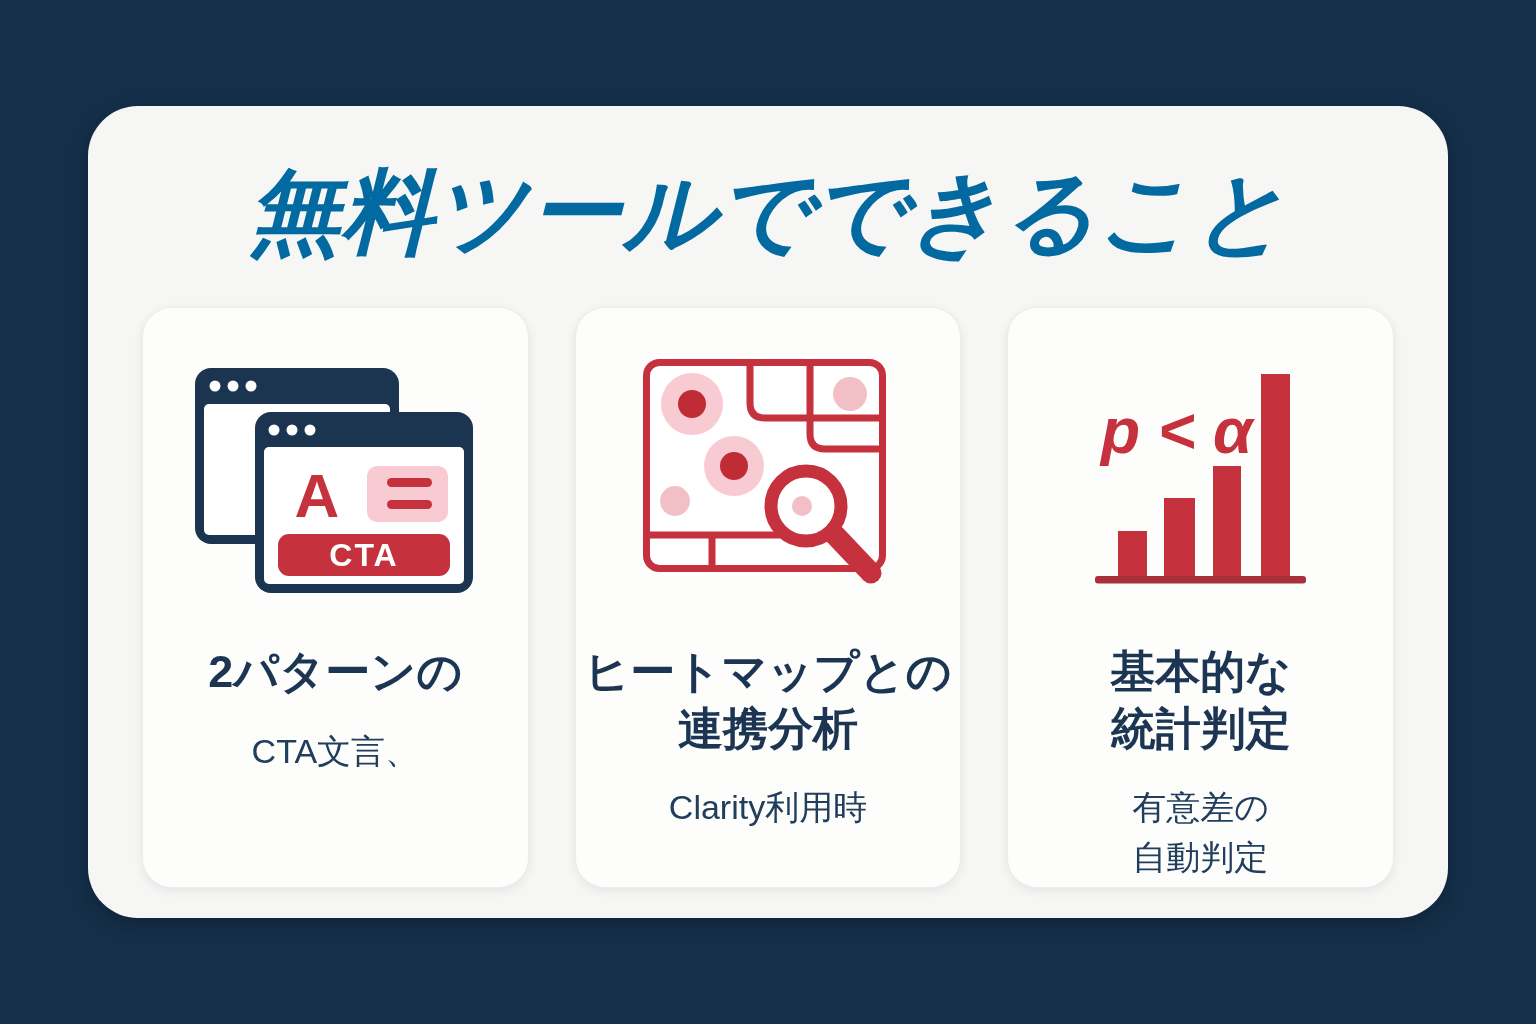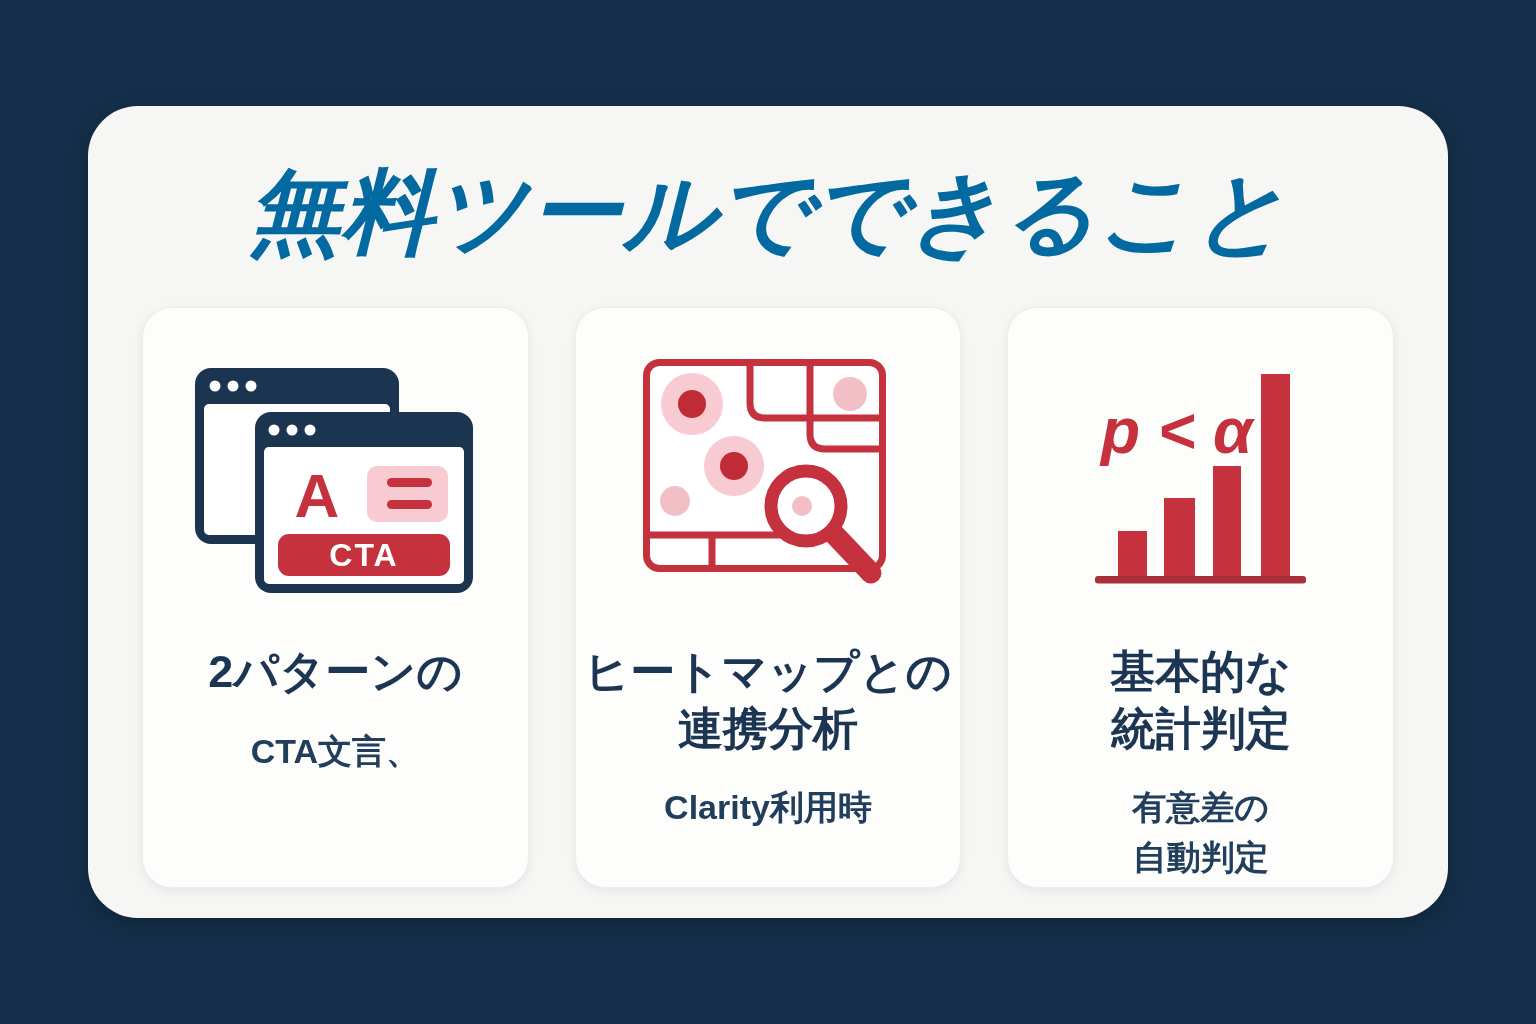--- a/index.html
+++ b/index.html
@@ -33,22 +33,22 @@
   .icon-box{
     height:250px;margin-top:46px;
     display:flex;align-items:center;justify-content:center;
   }
   .card-title{
     margin:40px 0 0;text-align:center;
     font-size:45px;font-weight:900;line-height:1.26;
     color:#1B3553;
   }
   .card-subtitle{
-    margin:26px 0 0;text-align:center;
-    font-size:34px;font-weight:700;line-height:1.45;
+    margin:26px 0 0;text-align:left;
+    font-size:34px;font-weight:400;line-height:1.45;
     color:#213E5C;
   }
   svg text{font-family:"Liberation Sans","DejaVu Sans",sans-serif;}
 </style>
 </head>
 <body>
 
 <div class="canvas">
   <div class="panel">
 

